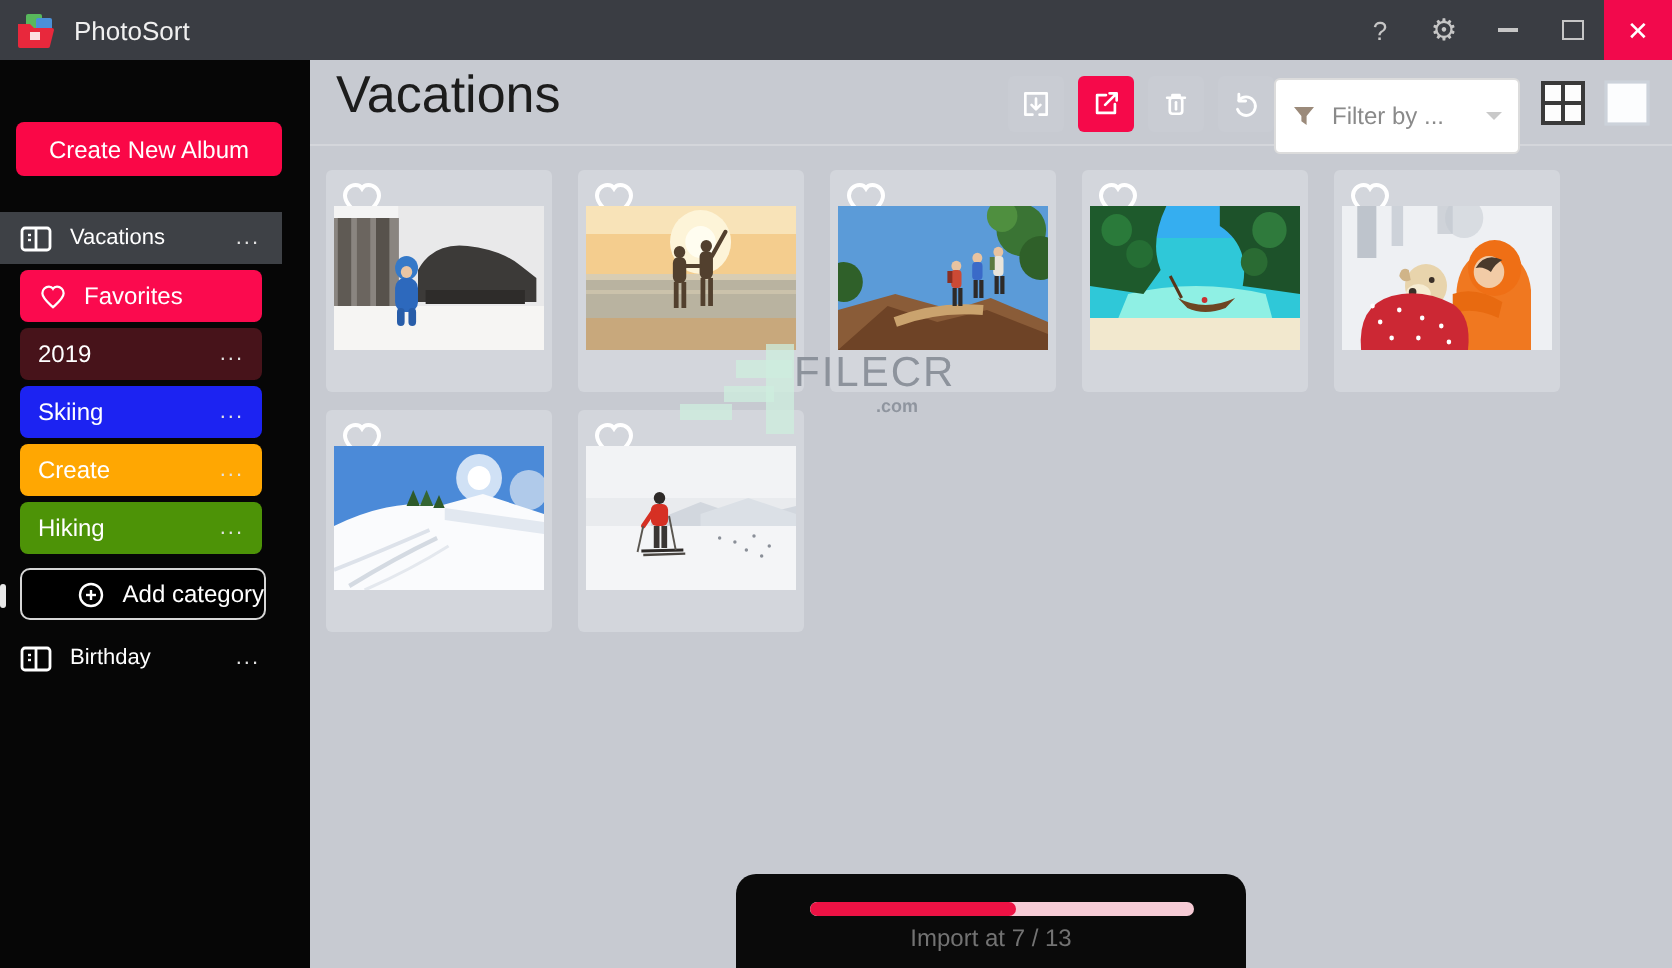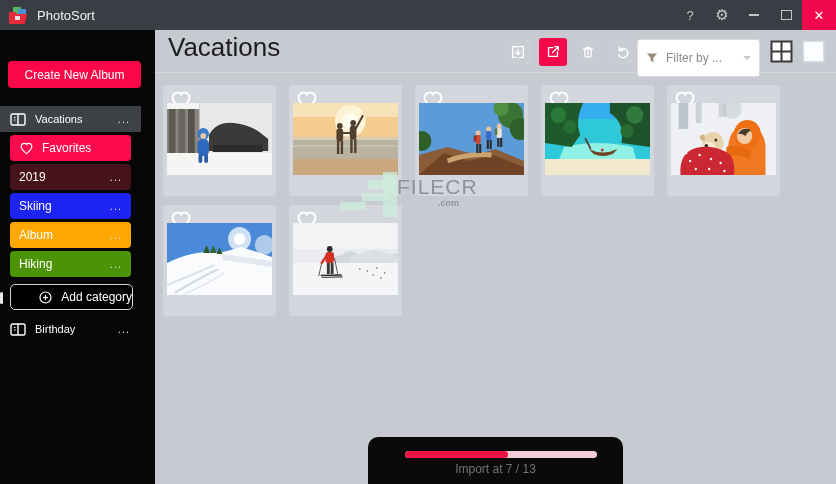--- a/index.html
+++ b/index.html
@@ -138,21 +138,21 @@
     <span>2019</span>
     <span class="dots">...</span>
   </div>
         <div class="cat" style="background: rgb(28, 35, 242);">
 
     <span>Skiing</span>
     <span class="dots">...</span>
   </div>
         <div class="cat" style="background: rgb(255, 167, 2);">
 
-    <span>Album</span>
+    <span>Create</span>
     <span class="dots">...</span>
   </div>
         <div class="cat" style="background: rgb(77, 147, 7);">
 
     <span>Hiking</span>
     <span class="dots">...</span>
   </div>
       </div>
 
     <div class="add-cat">

